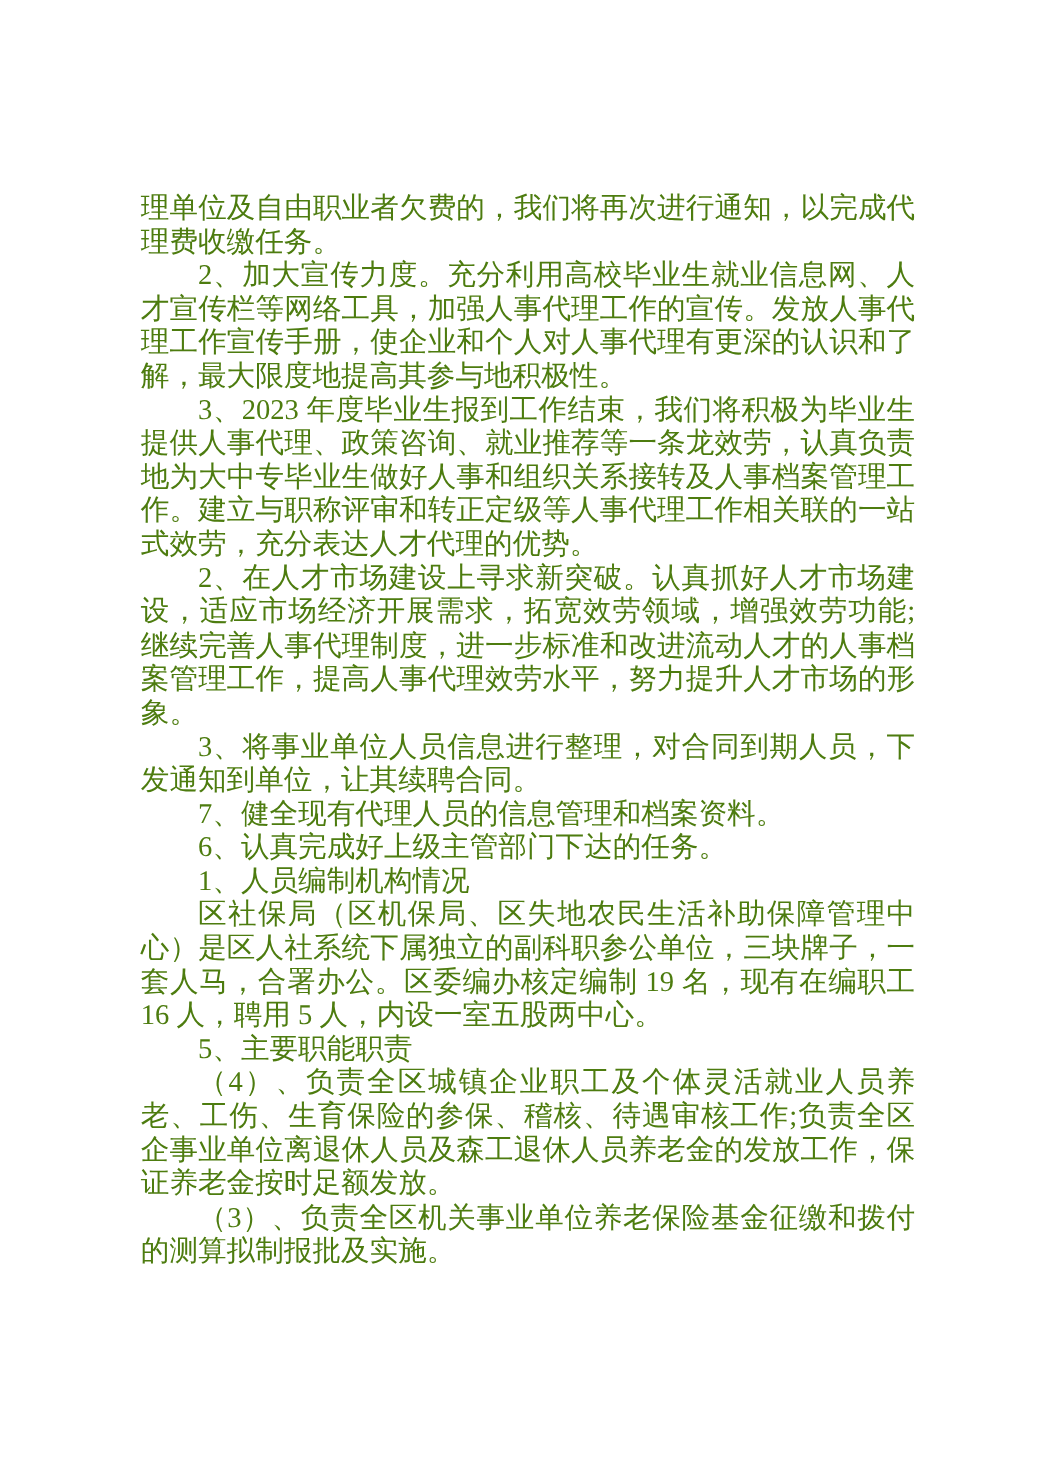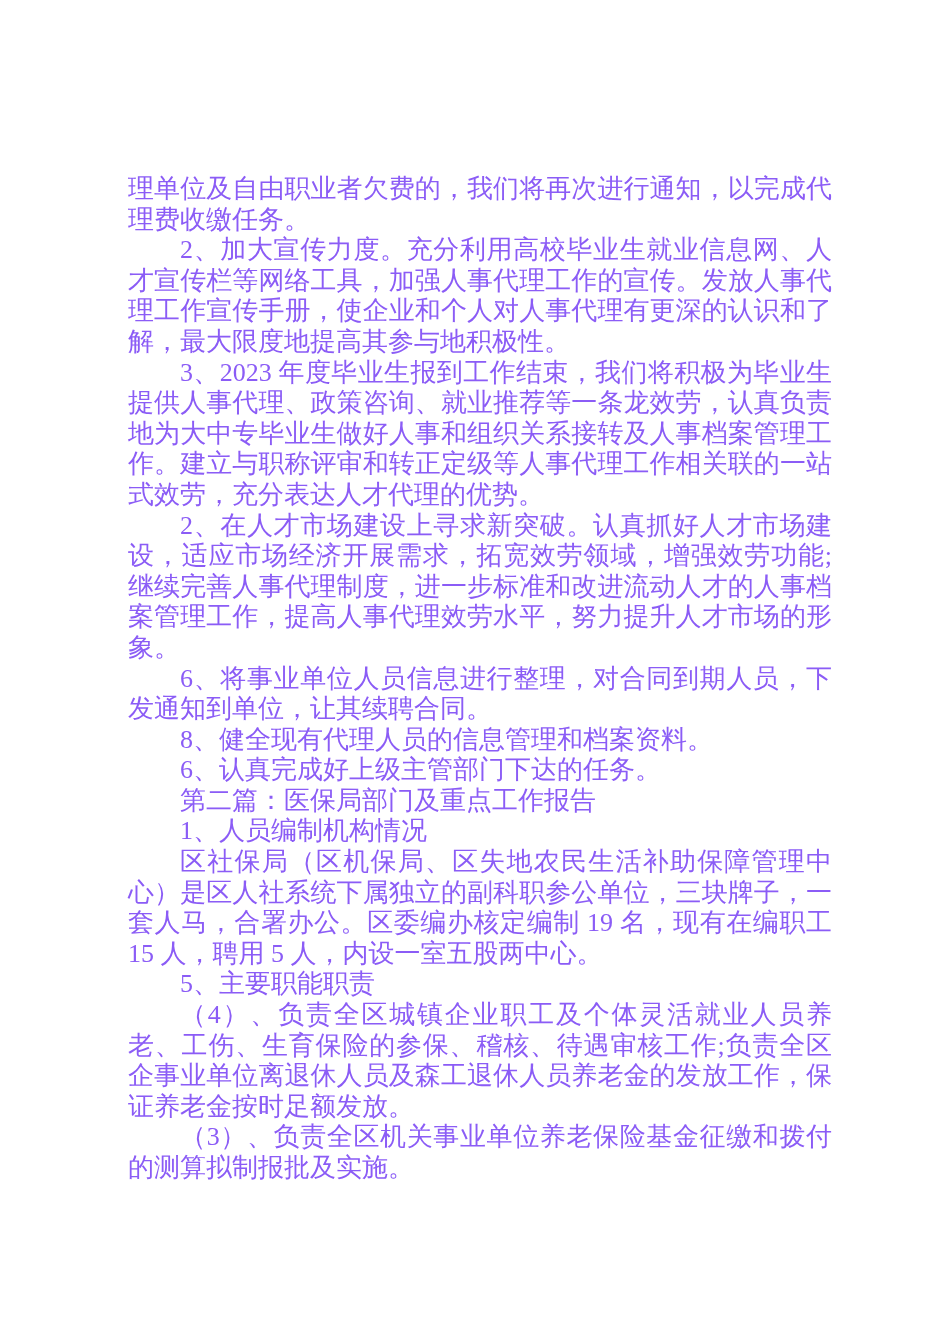--- a/index.html
+++ b/index.html
@@ -31,29 +31,28 @@
     padding: 0;
   }
   .para.indented {
     text-indent: 2em;
   }
 </style>
 </head>
 <body>
 
 <div class="page">
-  <div class="doc-body" style="color: #8b5cf6;">
+  <div class="doc-body" style="color: #4d7c0f;">
 
   <p class="para">理单位及自由职业者欠费的，我们将再次进行通知，以完成代理费收缴任务。</p>
       <p class="para indented">2、加大宣传力度。充分利用高校毕业生就业信息网、人才宣传栏等网络工具，加强人事代理工作的宣传。发放人事代理工作宣传手册，使企业和个人对人事代理有更深的认识和了解，最大限度地提高其参与地积极性。</p>
       <p class="para indented">3、2023 年度毕业生报到工作结束，我们将积极为毕业生提供人事代理、政策咨询、就业推荐等一条龙效劳，认真负责地为大中专毕业生做好人事和组织关系接转及人事档案管理工作。建立与职称评审和转正定级等人事代理工作相关联的一站式效劳，充分表达人才代理的优势。</p>
       <p class="para indented">2、在人才市场建设上寻求新突破。认真抓好人才市场建设，适应市场经济开展需求，拓宽效劳领域，增强效劳功能;继续完善人事代理制度，进一步标准和改进流动人才的人事档案管理工作，提高人事代理效劳水平，努力提升人才市场的形象。</p>
-      <p class="para indented">6、将事业单位人员信息进行整理，对合同到期人员，下发通知到单位，让其续聘合同。</p>
-      <p class="para indented">8、健全现有代理人员的信息管理和档案资料。</p>
+      <p class="para indented">3、将事业单位人员信息进行整理，对合同到期人员，下发通知到单位，让其续聘合同。</p>
+      <p class="para indented">7、健全现有代理人员的信息管理和档案资料。</p>
       <p class="para indented">6、认真完成好上级主管部门下达的任务。</p>
-      <p class="para indented">第二篇：医保局部门及重点工作报告</p>
       <p class="para indented">1、人员编制机构情况</p>
-      <p class="para indented">区社保局（区机保局、区失地农民生活补助保障管理中心）是区人社系统下属独立的副科职参公单位，三块牌子，一套人马，合署办公。区委编办核定编制 19 名，现有在编职工 15 人，聘用 5 人，内设一室五股两中心。</p>
+      <p class="para indented">区社保局（区机保局、区失地农民生活补助保障管理中心）是区人社系统下属独立的副科职参公单位，三块牌子，一套人马，合署办公。区委编办核定编制 19 名，现有在编职工 16 人，聘用 5 人，内设一室五股两中心。</p>
       <p class="para indented">5、主要职能职责</p>
       <p class="para indented">（4）、负责全区城镇企业职工及个体灵活就业人员养老、工伤、生育保险的参保、稽核、待遇审核工作;负责全区企事业单位离退休人员及森工退休人员养老金的发放工作，保证养老金按时足额发放。</p>
       <p class="para indented">（3）、负责全区机关事业单位养老保险基金征缴和拨付的测算拟制报批及实施。</p>
     </div>
 </div>
 
 </body></html>

